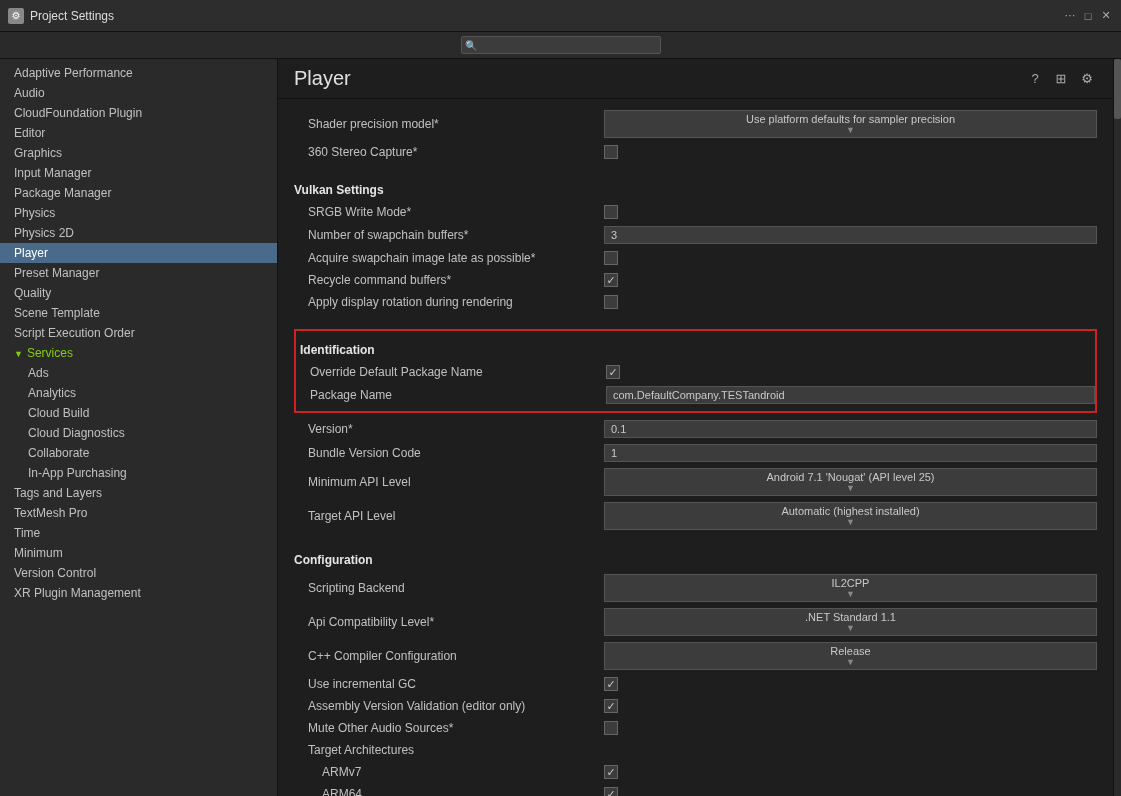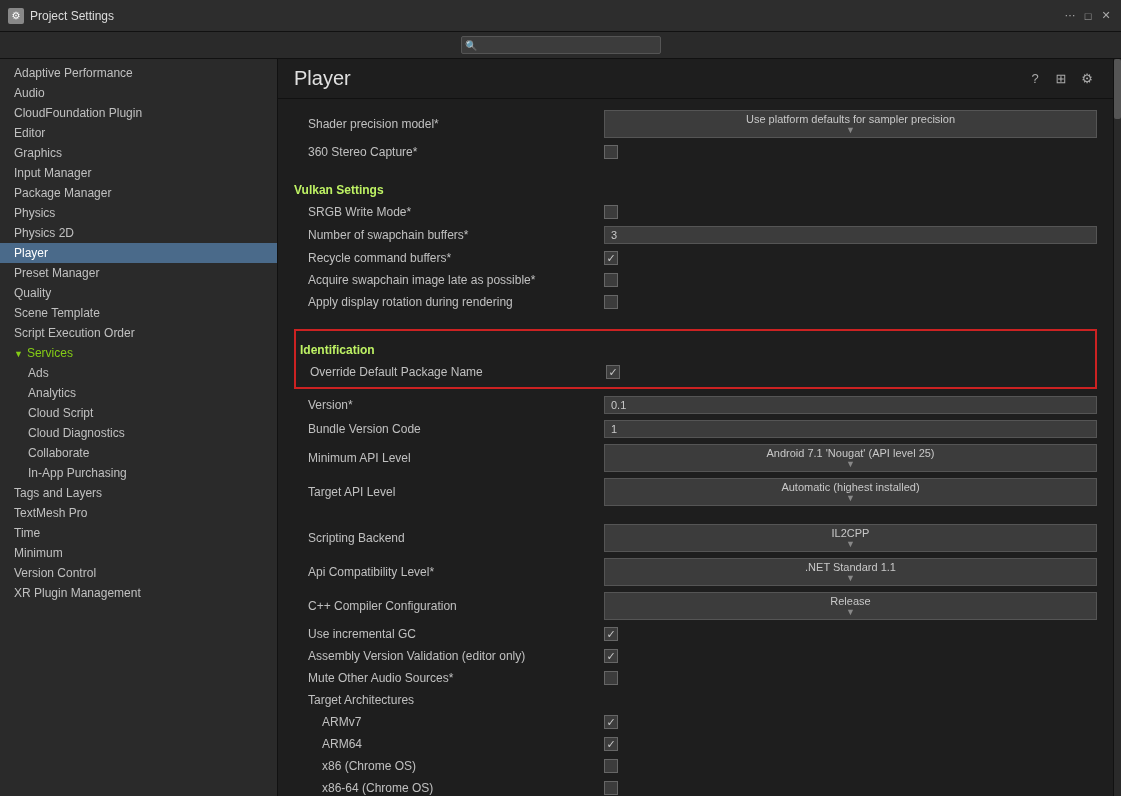--- a/index.html
+++ b/index.html
@@ -161,21 +161,21 @@
       height: 20px;
       display: flex; align-items: center; justify-content: center;
     }
 
     
     .settings-section {
       padding: 8px 16px 4px 16px;
     }
     .section-header {
       font-weight: bold;
-      color: #bef264;
+      color: #e5e5e5;
       font-size: 12px;
       margin: 8px 0 4px 0;
     }
     .setting-row {
       display: flex;
       align-items: center;
       padding: 3px 0;
       min-height: 22px;
     }
     .setting-label {
@@ -290,21 +290,21 @@
     <div class="sidebar-item active">Player</div>
     <div class="sidebar-item">Preset Manager</div>
     <div class="sidebar-item">Quality</div>
     <div class="sidebar-item">Scene Template</div>
     <div class="sidebar-item">Script Execution Order</div>
     <div class="sidebar-category">
       <span class="arrow">▼</span>Services
     </div>
     <div class="sidebar-item sub">Ads</div>
     <div class="sidebar-item sub">Analytics</div>
-    <div class="sidebar-item sub">Cloud Script</div>
+    <div class="sidebar-item sub">Cloud Build</div>
     <div class="sidebar-item sub">Cloud Diagnostics</div>
     <div class="sidebar-item sub">Collaborate</div>
     <div class="sidebar-item sub">In-App Purchasing</div>
     <div class="sidebar-item">Tags and Layers</div>
     <div class="sidebar-item">TextMesh Pro</div>
     <div class="sidebar-item">Time</div>
     <div class="sidebar-item">Minimum</div>
     <div class="sidebar-item">Version Control</div>
     <div class="sidebar-item">XR Plugin Management</div>
   </div>
@@ -349,48 +349,54 @@
               <div class="setting-checkbox"></div>
             </div>
           </div>
           <div class="setting-row">
             <div class="setting-label">Number of swapchain buffers*</div>
             <div class="setting-value">
               <input class="setting-text" type="text" value="3" style="">
             </div>
           </div>
           <div class="setting-row">
+            <div class="setting-label">Acquire swapchain image late as possible*</div>
+            <div class="setting-value">
+              <div class="setting-checkbox"></div>
+            </div>
+          </div>
+          <div class="setting-row">
             <div class="setting-label">Recycle command buffers*</div>
             <div class="setting-value">
               <div class="setting-checkbox checked"></div>
-            </div>
-          </div>
-          <div class="setting-row">
-            <div class="setting-label">Acquire swapchain image late as possible*</div>
-            <div class="setting-value">
-              <div class="setting-checkbox"></div>
             </div>
           </div>
           <div class="setting-row">
             <div class="setting-label">Apply display rotation during rendering</div>
             <div class="setting-value">
               <div class="setting-checkbox"></div>
             </div>
           </div>
         </div>
 
         <div class="settings-section">
           <div class="identification-section">
             <div class="section-header" style="padding-left:4px;">Identification</div>
             <div class="setting-row">
               <div class="setting-label">Override Default Package Name</div>
               <div class="setting-value">
                 <div class="setting-checkbox checked"></div>
               </div>
             </div>
+            <div class="setting-row">
+              <div class="setting-label">Package Name</div>
+              <div class="setting-value">
+                <input class="setting-text" type="text" value="com.DefaultCompany.TESTandroid" style="">
+              </div>
+            </div>
           </div>
           <div class="setting-row">
             <div class="setting-label">Version*</div>
             <div class="setting-value">
               <input class="setting-text" type="text" value="0.1" style="">
             </div>
           </div>
           <div class="setting-row">
             <div class="setting-label">Bundle Version Code</div>
             <div class="setting-value">
@@ -411,20 +417,21 @@
             <div class="setting-value">
               <div class="setting-dropdown">
                 <span>Automatic (highest installed)</span>
                 <span class="dropdown-arrow">▼</span>
               </div>
             </div>
           </div>
         </div>
 
         <div class="settings-section">
+          <div class="section-header">Configuration</div>
           <div class="setting-row">
             <div class="setting-label">Scripting Backend</div>
             <div class="setting-value">
               <div class="setting-dropdown">
                 <span>IL2CPP</span>
                 <span class="dropdown-arrow">▼</span>
               </div>
             </div>
           </div>
           <div class="setting-row">

